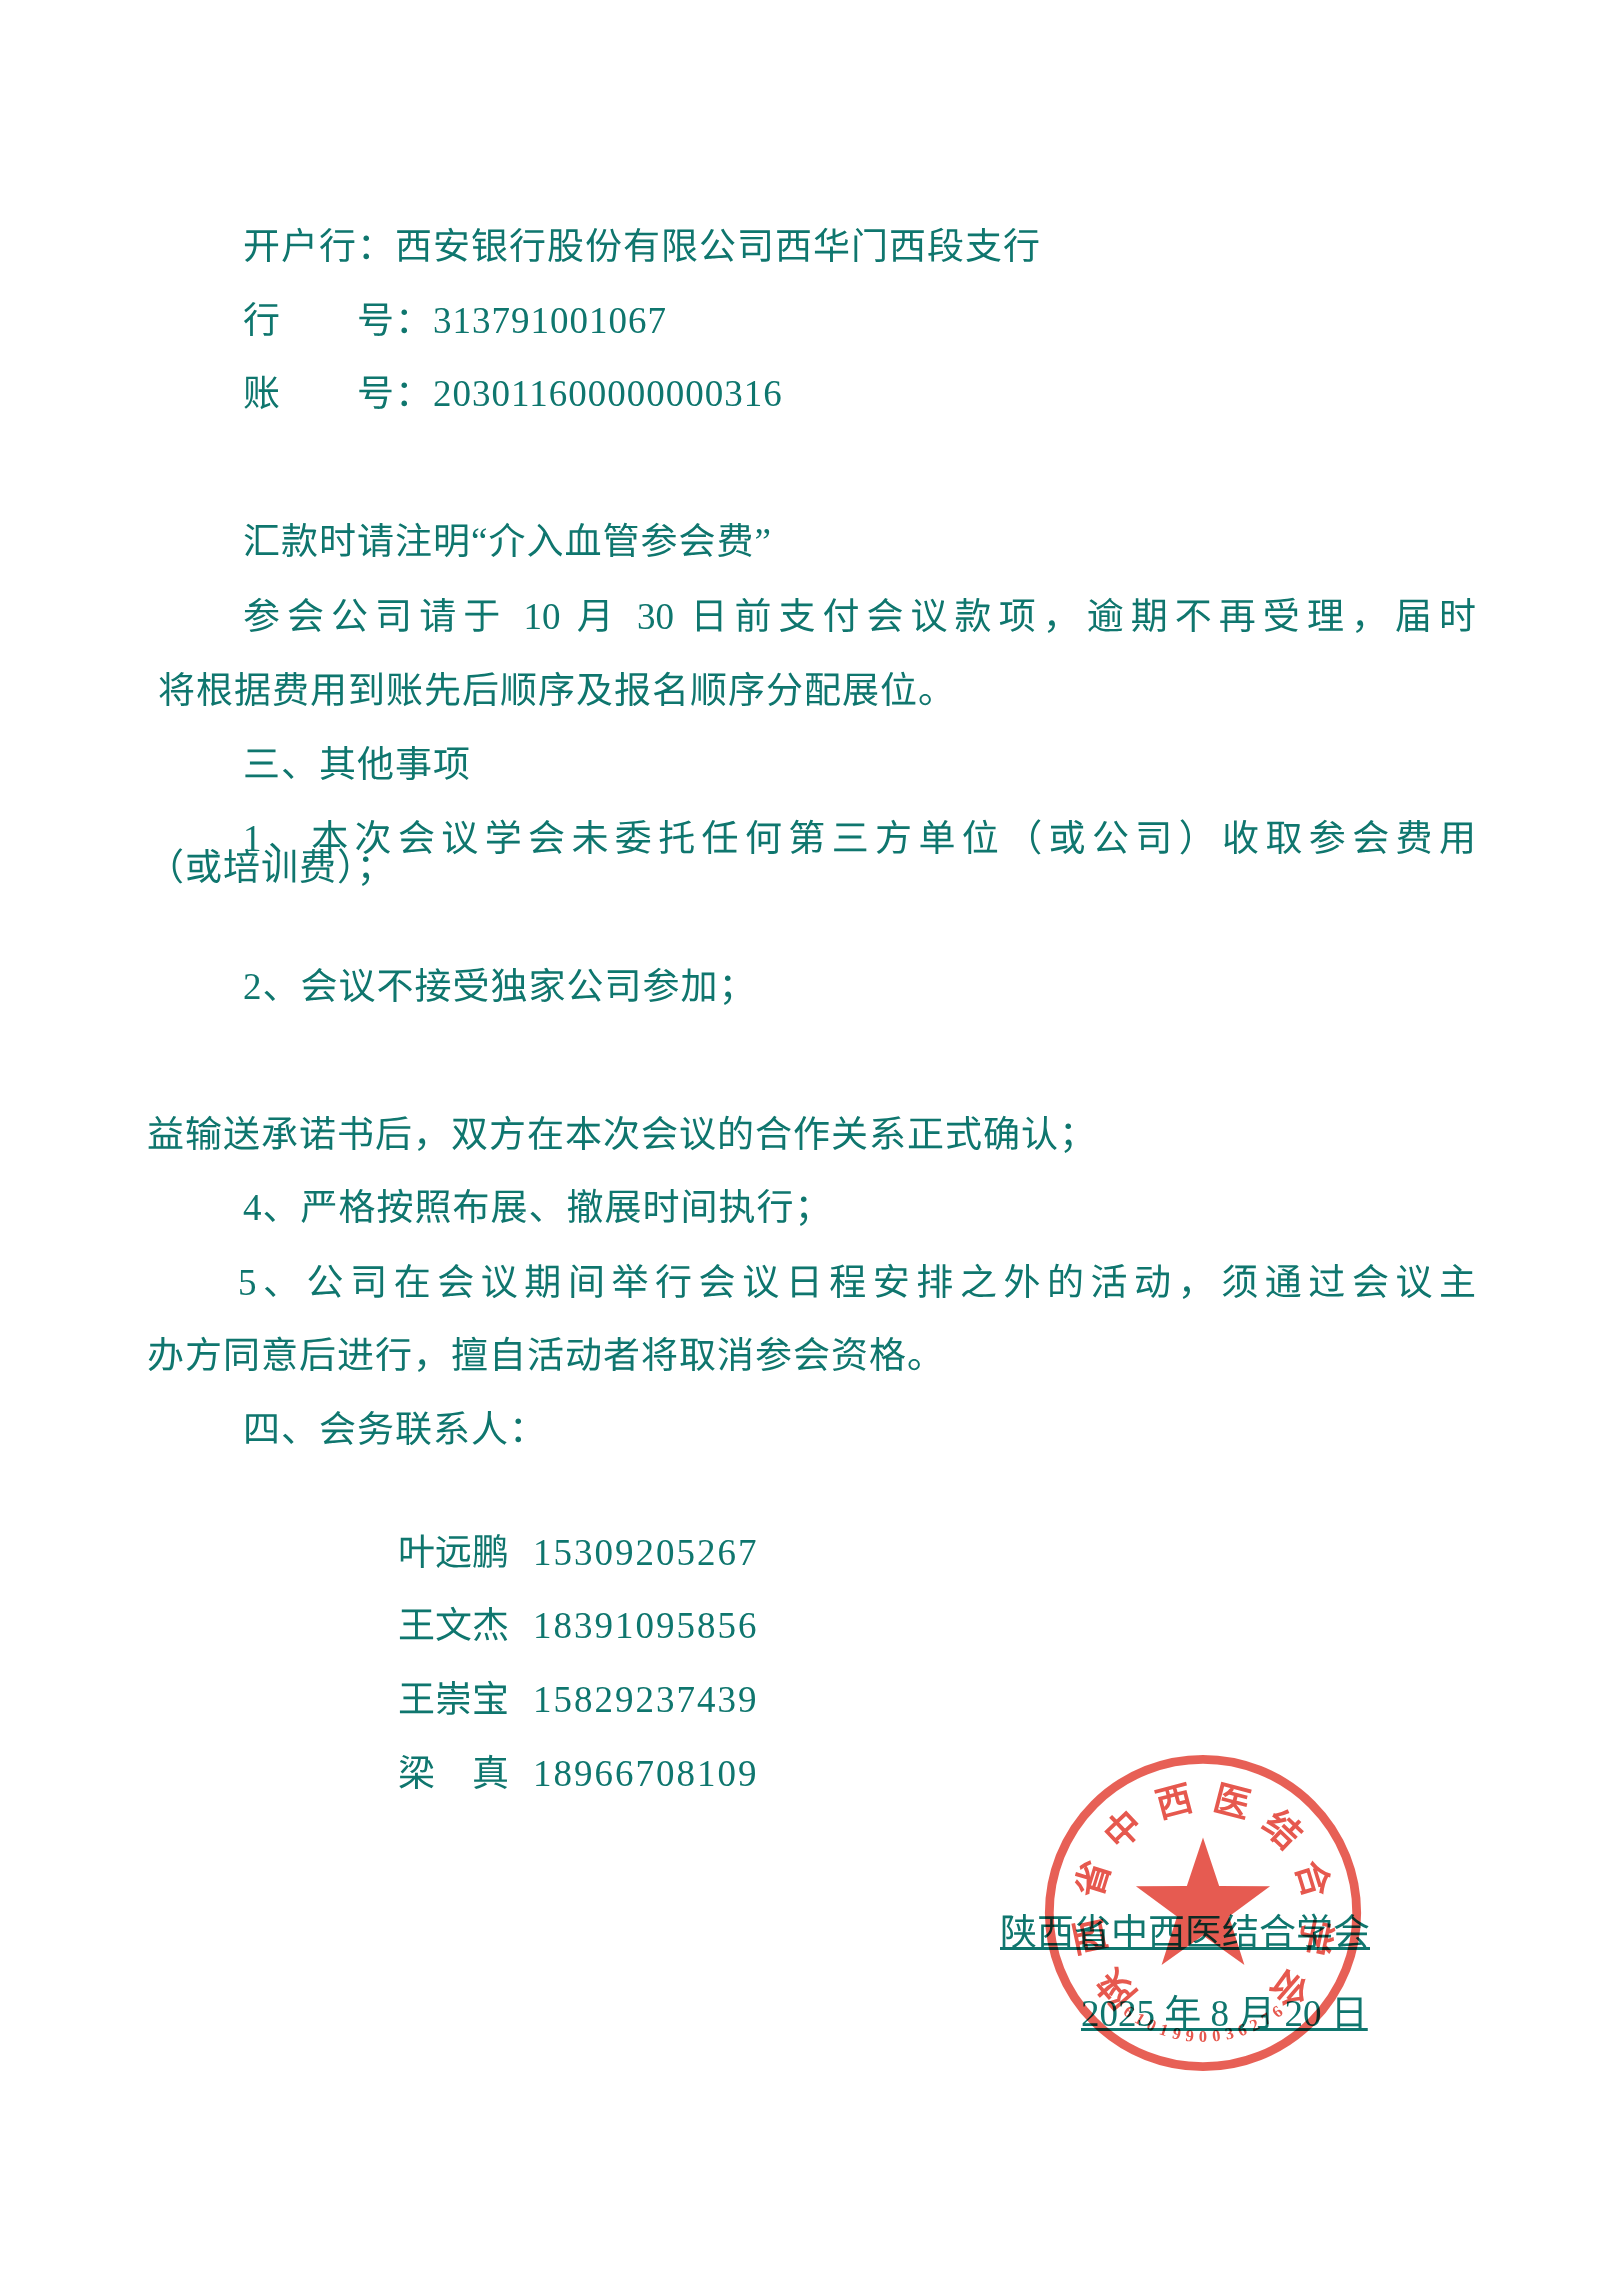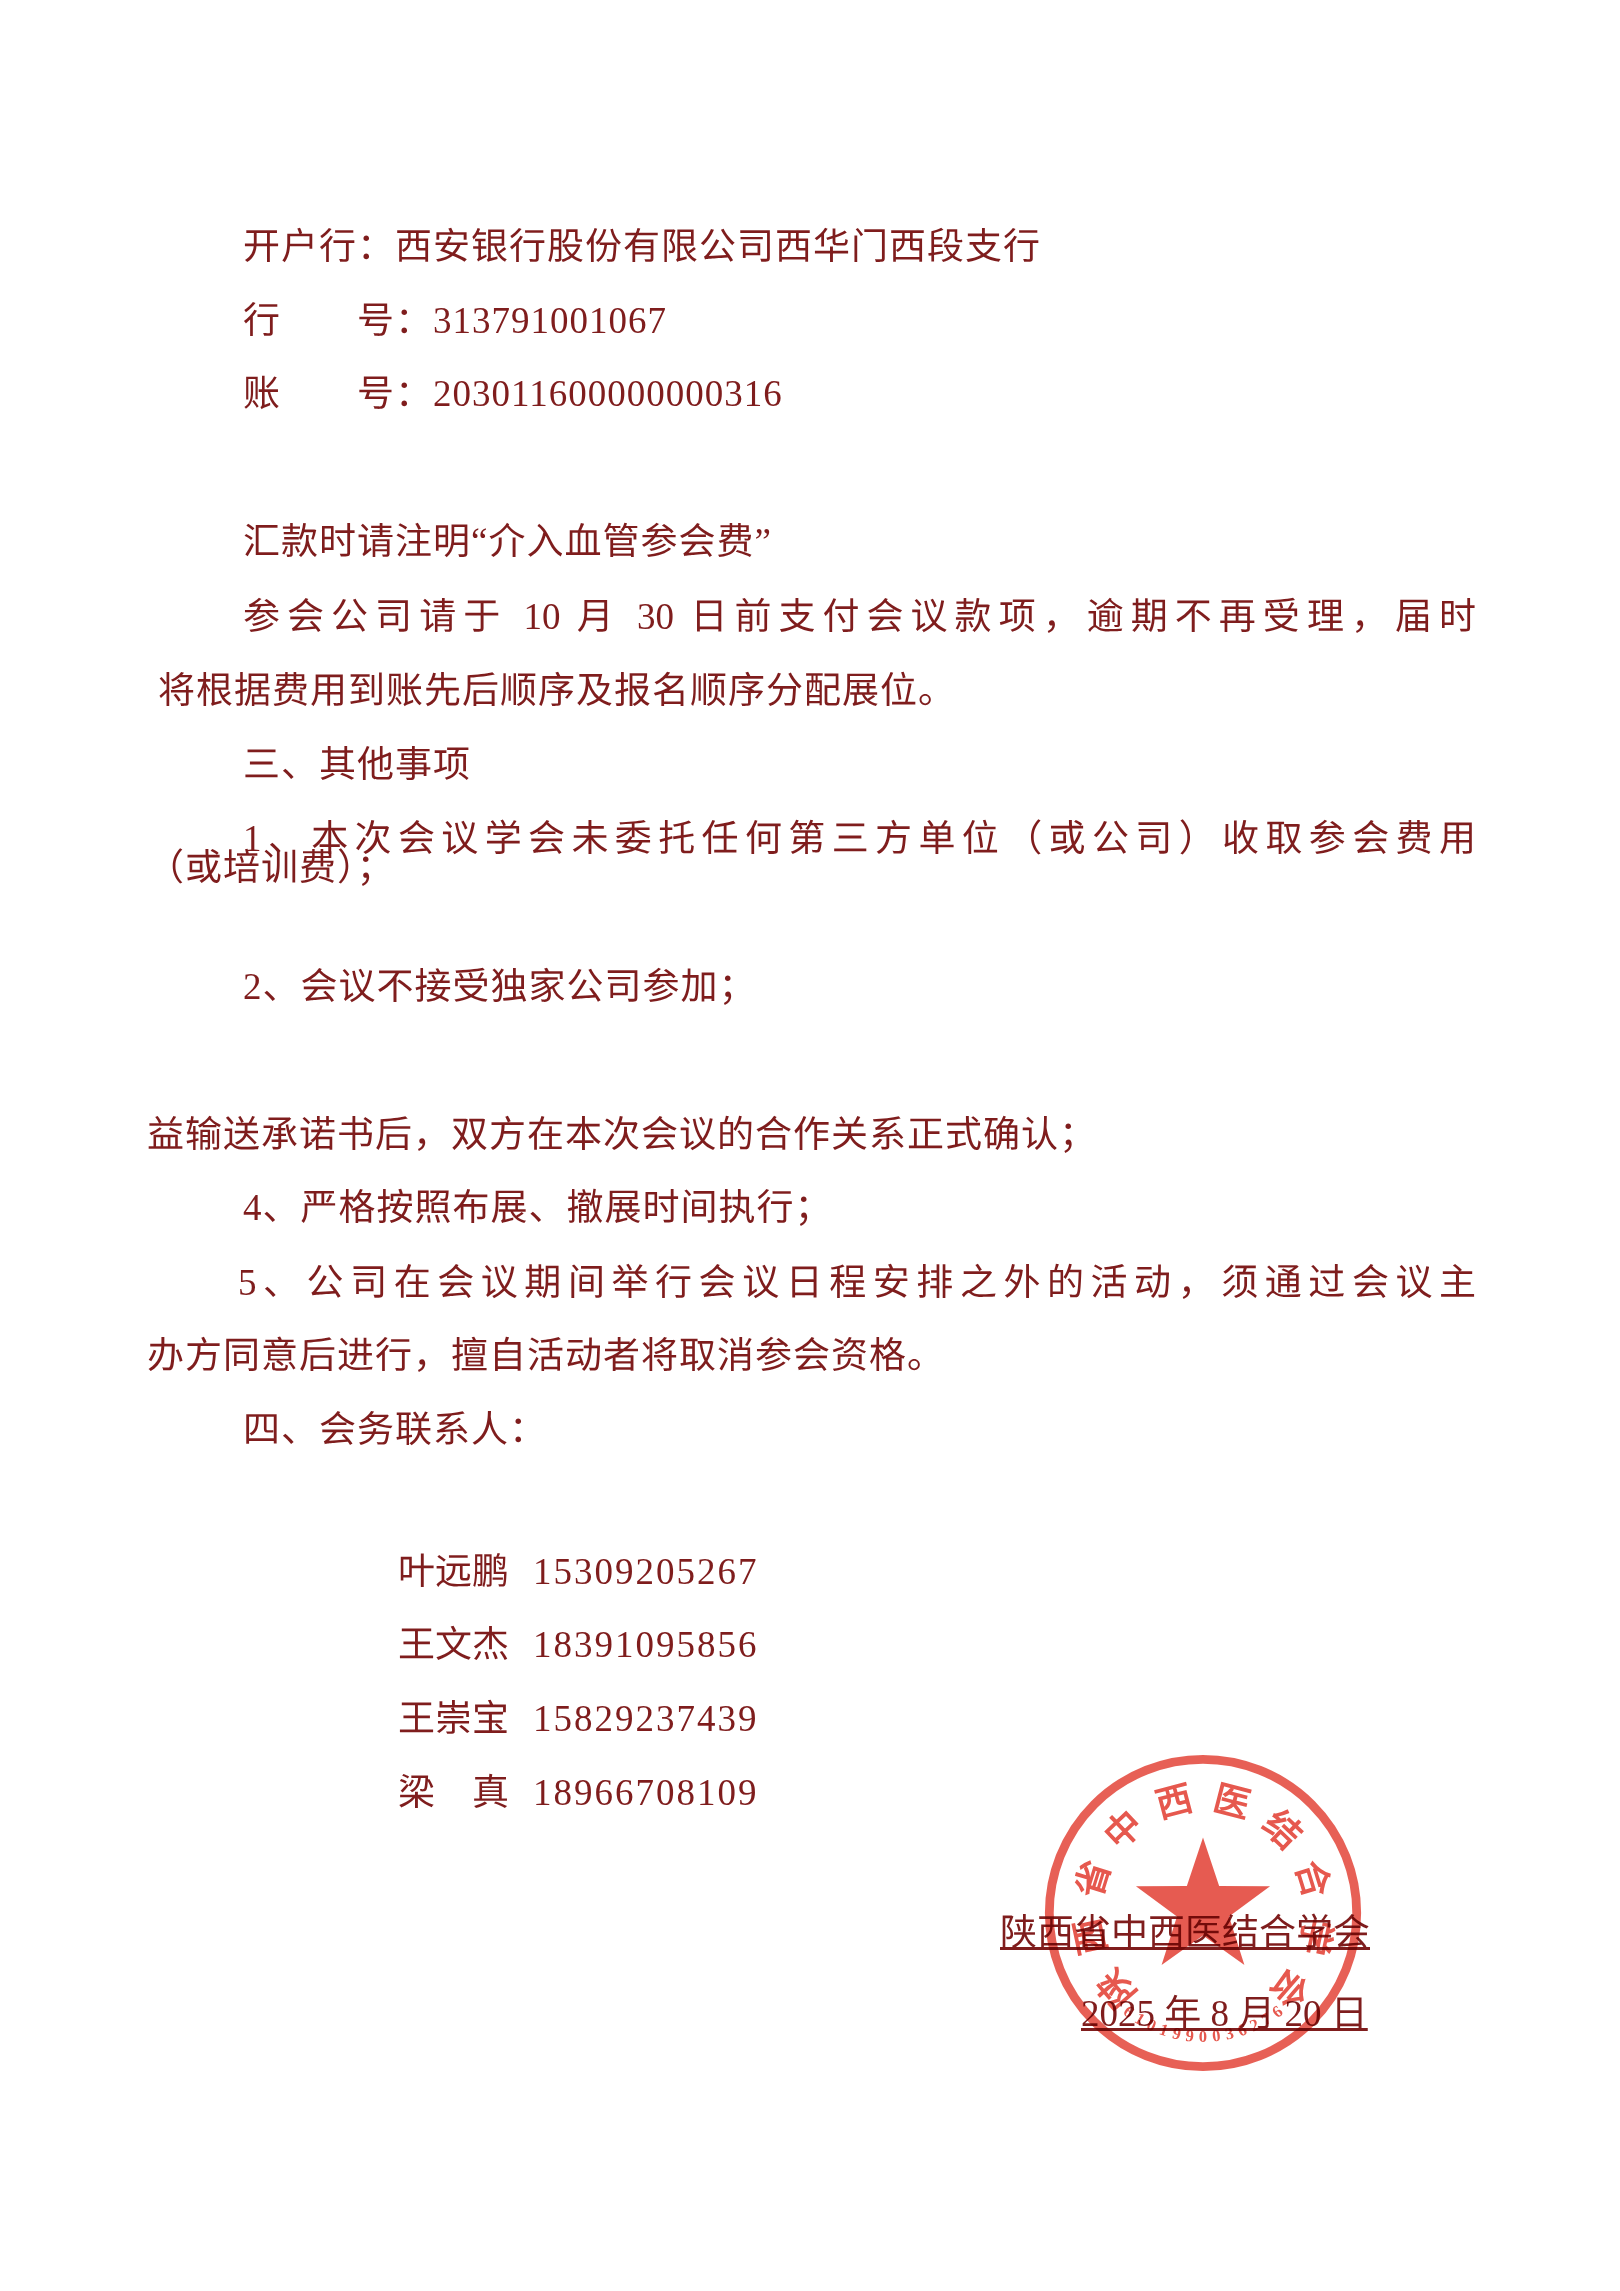--- a/index.html
+++ b/index.html
@@ -3,37 +3,37 @@
 <meta charset="utf-8">
 <style>
   html,body{margin:0;padding:0;background:#888;}
   .page{
     position:relative;
     width:1620px;height:2292px;
     margin:0 auto;
     background:#ffffff;
     overflow:hidden;
     font-family:"Liberation Serif","DejaVu Serif",serif;
-    color:#7f1d1d;
+    color:#0f766e;
   }
   .line{
     position:absolute;
     font-size:37px;
     line-height:47px;
     white-space:pre;
     letter-spacing:1px;
   }
   .justify{
     white-space:normal;
     text-align:justify;
     text-align-last:justify;
     letter-spacing:0;
   }
   .contact-row{position:absolute;font-size:37px;line-height:47px;white-space:pre;}
-  .c-name{display:inline-block;width:135px;margin-top:19px;}
+  .c-name{display:inline-block;width:135px;}
   .c-phone{display:inline-block;letter-spacing:2px;}
   .sig{position:absolute;font-size:37px;line-height:47px;white-space:pre;z-index:3;text-decoration:underline;}
   .seal{
     position:absolute;
     left:1017px;top:1727px;
     width:372px;height:372px;
     z-index:4;
     mix-blend-mode:multiply;
     opacity:0.92;
   }

